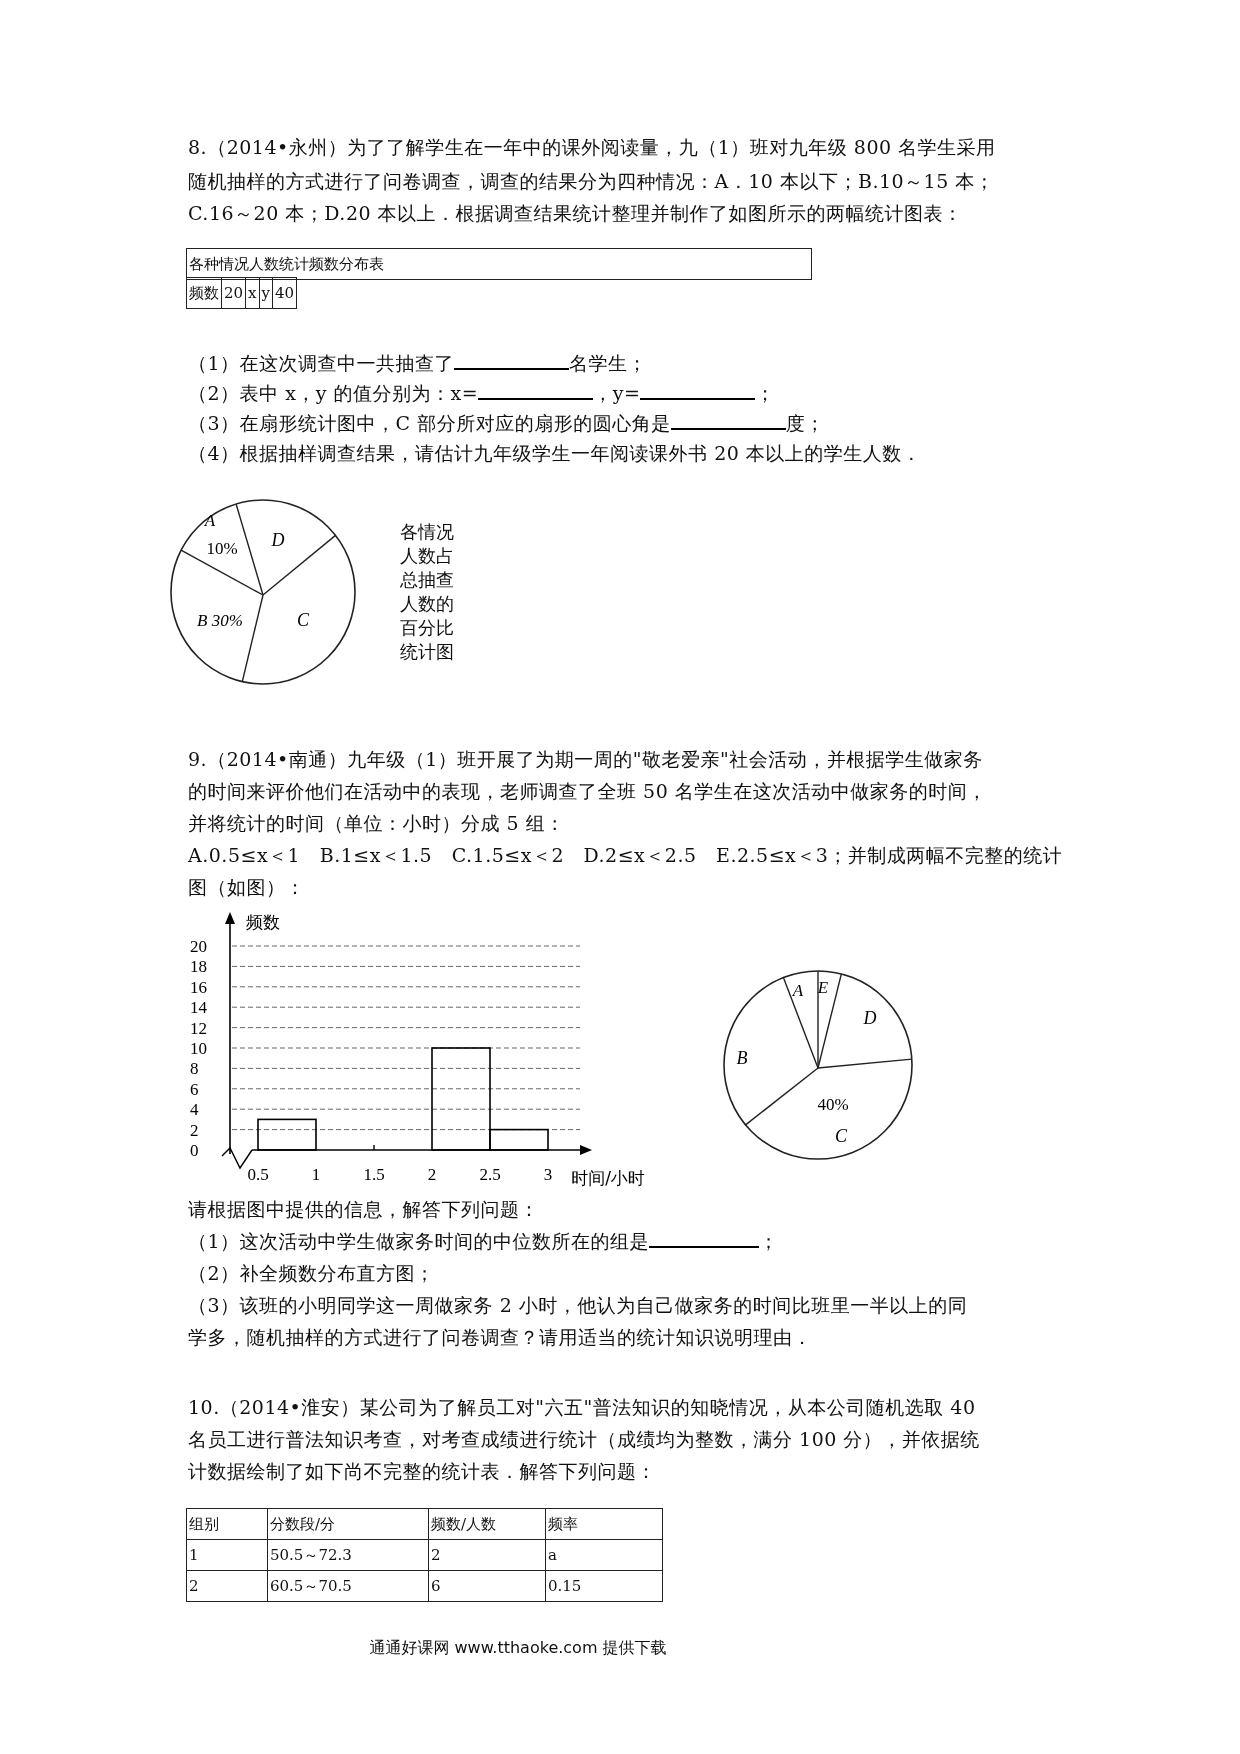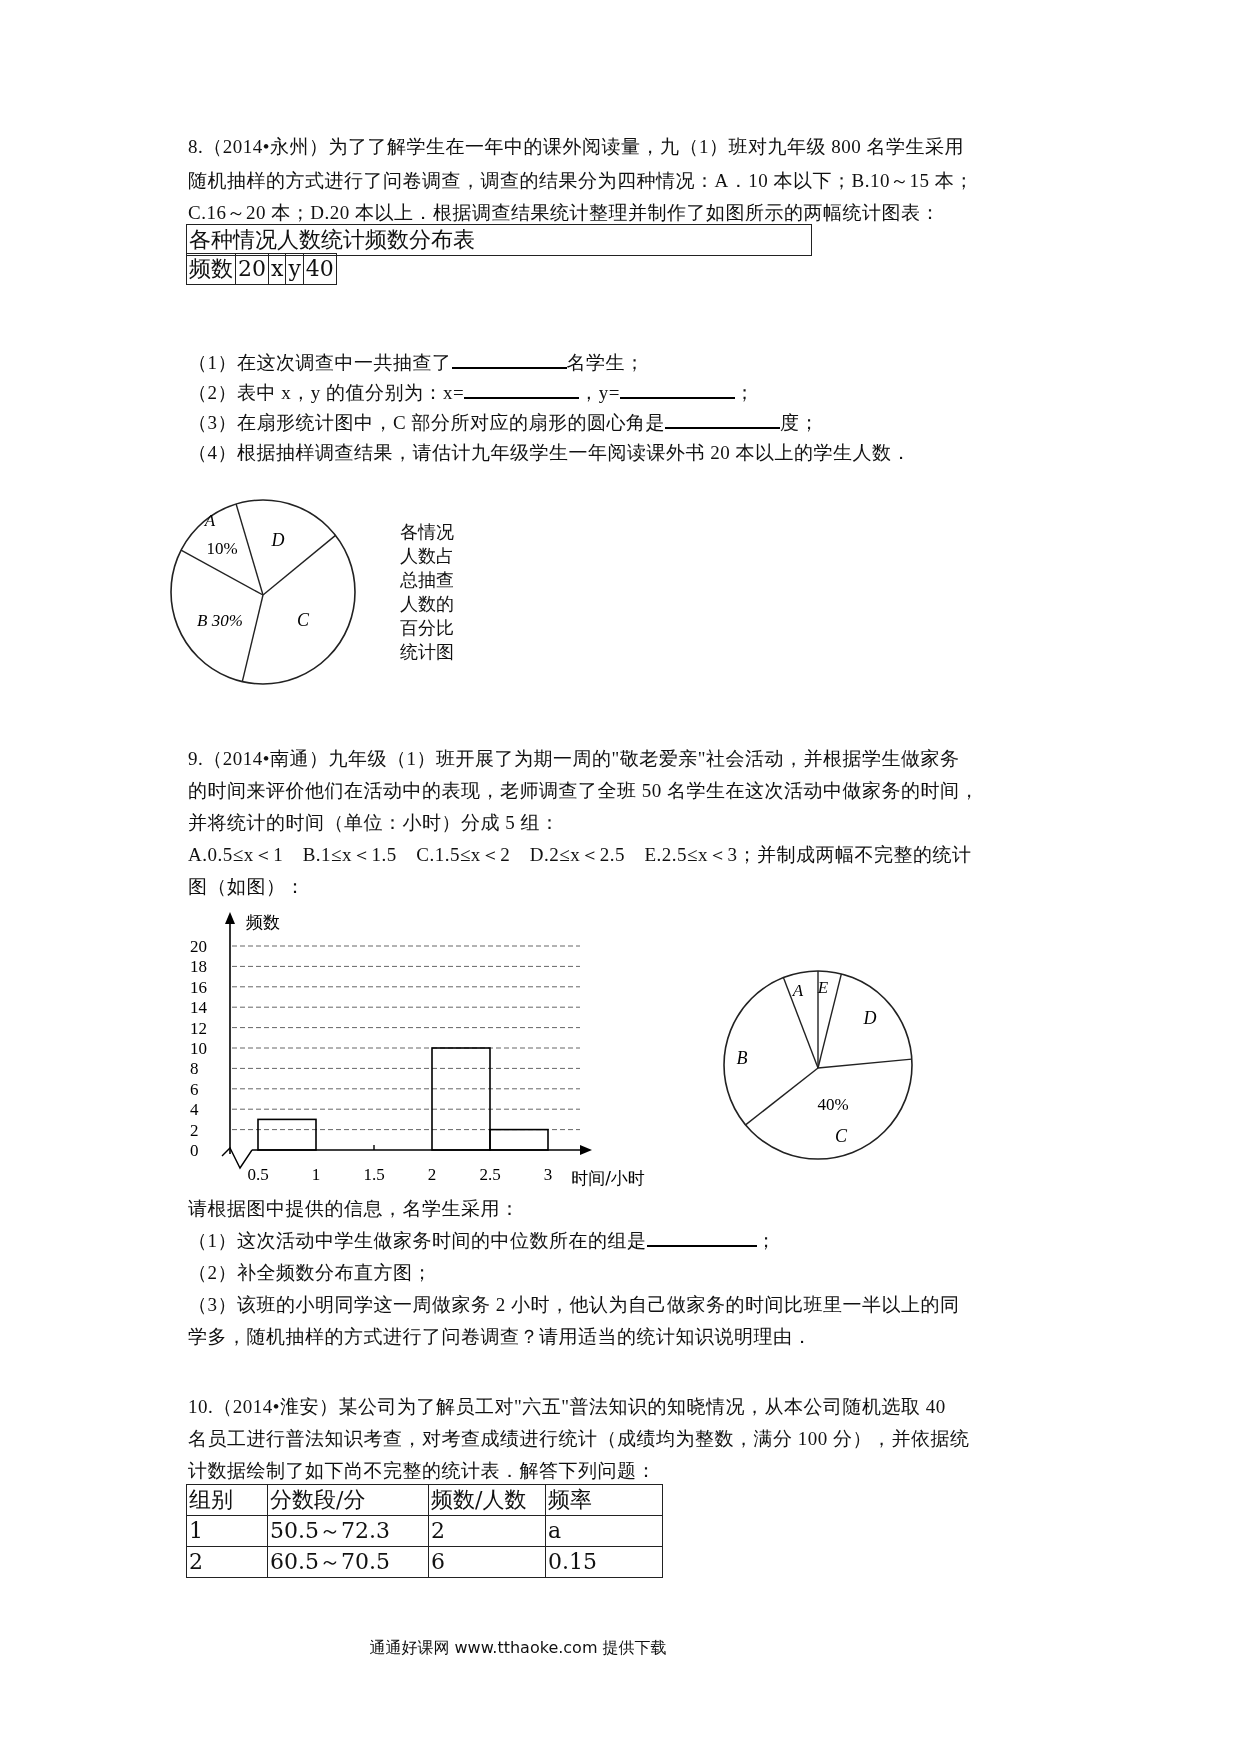--- a/index.html
+++ b/index.html
@@ -1,20 +1,20 @@
 <!DOCTYPE html>
 <html><head>
 <meta charset="utf-8">
 <style>
   html, body { margin: 0; padding: 0; background: #ffffff; }
   body { width: 1240px; height: 1754px; position: relative; overflow: hidden;
          font-family: "DejaVu Serif", "Liberation Serif", serif; color: #111; }
-  .line { position: absolute; left: 188px; font-size: 19px; line-height: 30px; white-space: nowrap; letter-spacing: 0.5px; font-family: Liberation Serif, serif; }
+  .line { position: absolute; left: 188px; font-size: 19px; line-height: 30px; white-space: nowrap; letter-spacing: 0.5px; }
   .blank { display: inline-block; border-bottom: 2px solid #000; height: 18px; vertical-align: baseline; }
-  table.t { position: absolute; border-collapse: collapse; font-size: 22px; }
+  table.t { position: absolute; border-collapse: collapse; font-size: 15px; margin-top: 24px; }
   table.t td { border: 1.5px solid #222; padding: 0 2px; height: 30px; line-height: 28px; white-space: nowrap; }
   .footer { position: absolute; top: 1638px; left: 0; width: 1036px; text-align: center; font-family: "DejaVu Sans", sans-serif; font-size: 16px; }
   .legend-v { position: absolute; font-family: "DejaVu Sans", sans-serif; font-size: 18px; line-height: 24px; font-weight: normal; }
   svg text { font-family: "Liberation Serif", serif; }
 </style>
 </head>
 <body>
 
 <div class="line" style="top:132px">8.（2014•永州）为了了解学生在一年中的课外阅读量，九（1）班对九年级 800 名学生采用</div>
 <div class="line" style="top:166px">随机抽样的方式进行了问卷调查，调查的结果分为四种情况：A．10 本以下；B.10～15 本；</div>
@@ -132,21 +132,21 @@
       <line x1="118" y1="108" x2="45.57175517907582" y2="164.91785503637686" stroke="#222" stroke-width="1.4"></line>
       <text x="98" y="36" font-size="17" text-anchor="middle" font-style="italic">A</text>
       <text x="123" y="33" font-size="17" text-anchor="middle" font-style="italic">E</text>
       <text x="170" y="64" font-size="18" text-anchor="middle" font-style="italic">D</text>
       <text x="133" y="150" font-size="17" text-anchor="middle" font-style="normal">40%</text>
       <text x="141" y="182" font-size="18" text-anchor="middle" font-style="italic">C</text>
       <text x="42" y="104" font-size="18" text-anchor="middle" font-style="italic">B</text>
     </g>
 </svg>
 
-<div class="line" style="top:1194px">请根据图中提供的信息，名学生采用：</div>
+<div class="line" style="top:1194px">请根据图中提供的信息，解答下列问题：</div>
 <div class="line" style="top:1226px">
   <span>（1）这次活动中学生做家务时间的中位数所在的组是</span><span class="blank" style="width:110px"></span><span>；</span>
 </div>
 <div class="line" style="top:1258px">（2）补全频数分布直方图；</div>
 <div class="line" style="top:1290px">（3）该班的小明同学这一周做家务 2 小时，他认为自己做家务的时间比班里一半以上的同</div>
 <div class="line" style="top:1322px">学多，随机抽样的方式进行了问卷调查？请用适当的统计知识说明理由．</div>
 
 <div class="line" style="top:1392px">10.（2014•淮安）某公司为了解员工对"六五"普法知识的知晓情况，从本公司随机选取 40</div>
 <div class="line" style="top:1424px">名员工进行普法知识考查，对考查成绩进行统计（成绩均为整数，满分 100 分），并依据统</div>
 <div class="line" style="top:1456px">计数据绘制了如下尚不完整的统计表．解答下列问题：</div>

